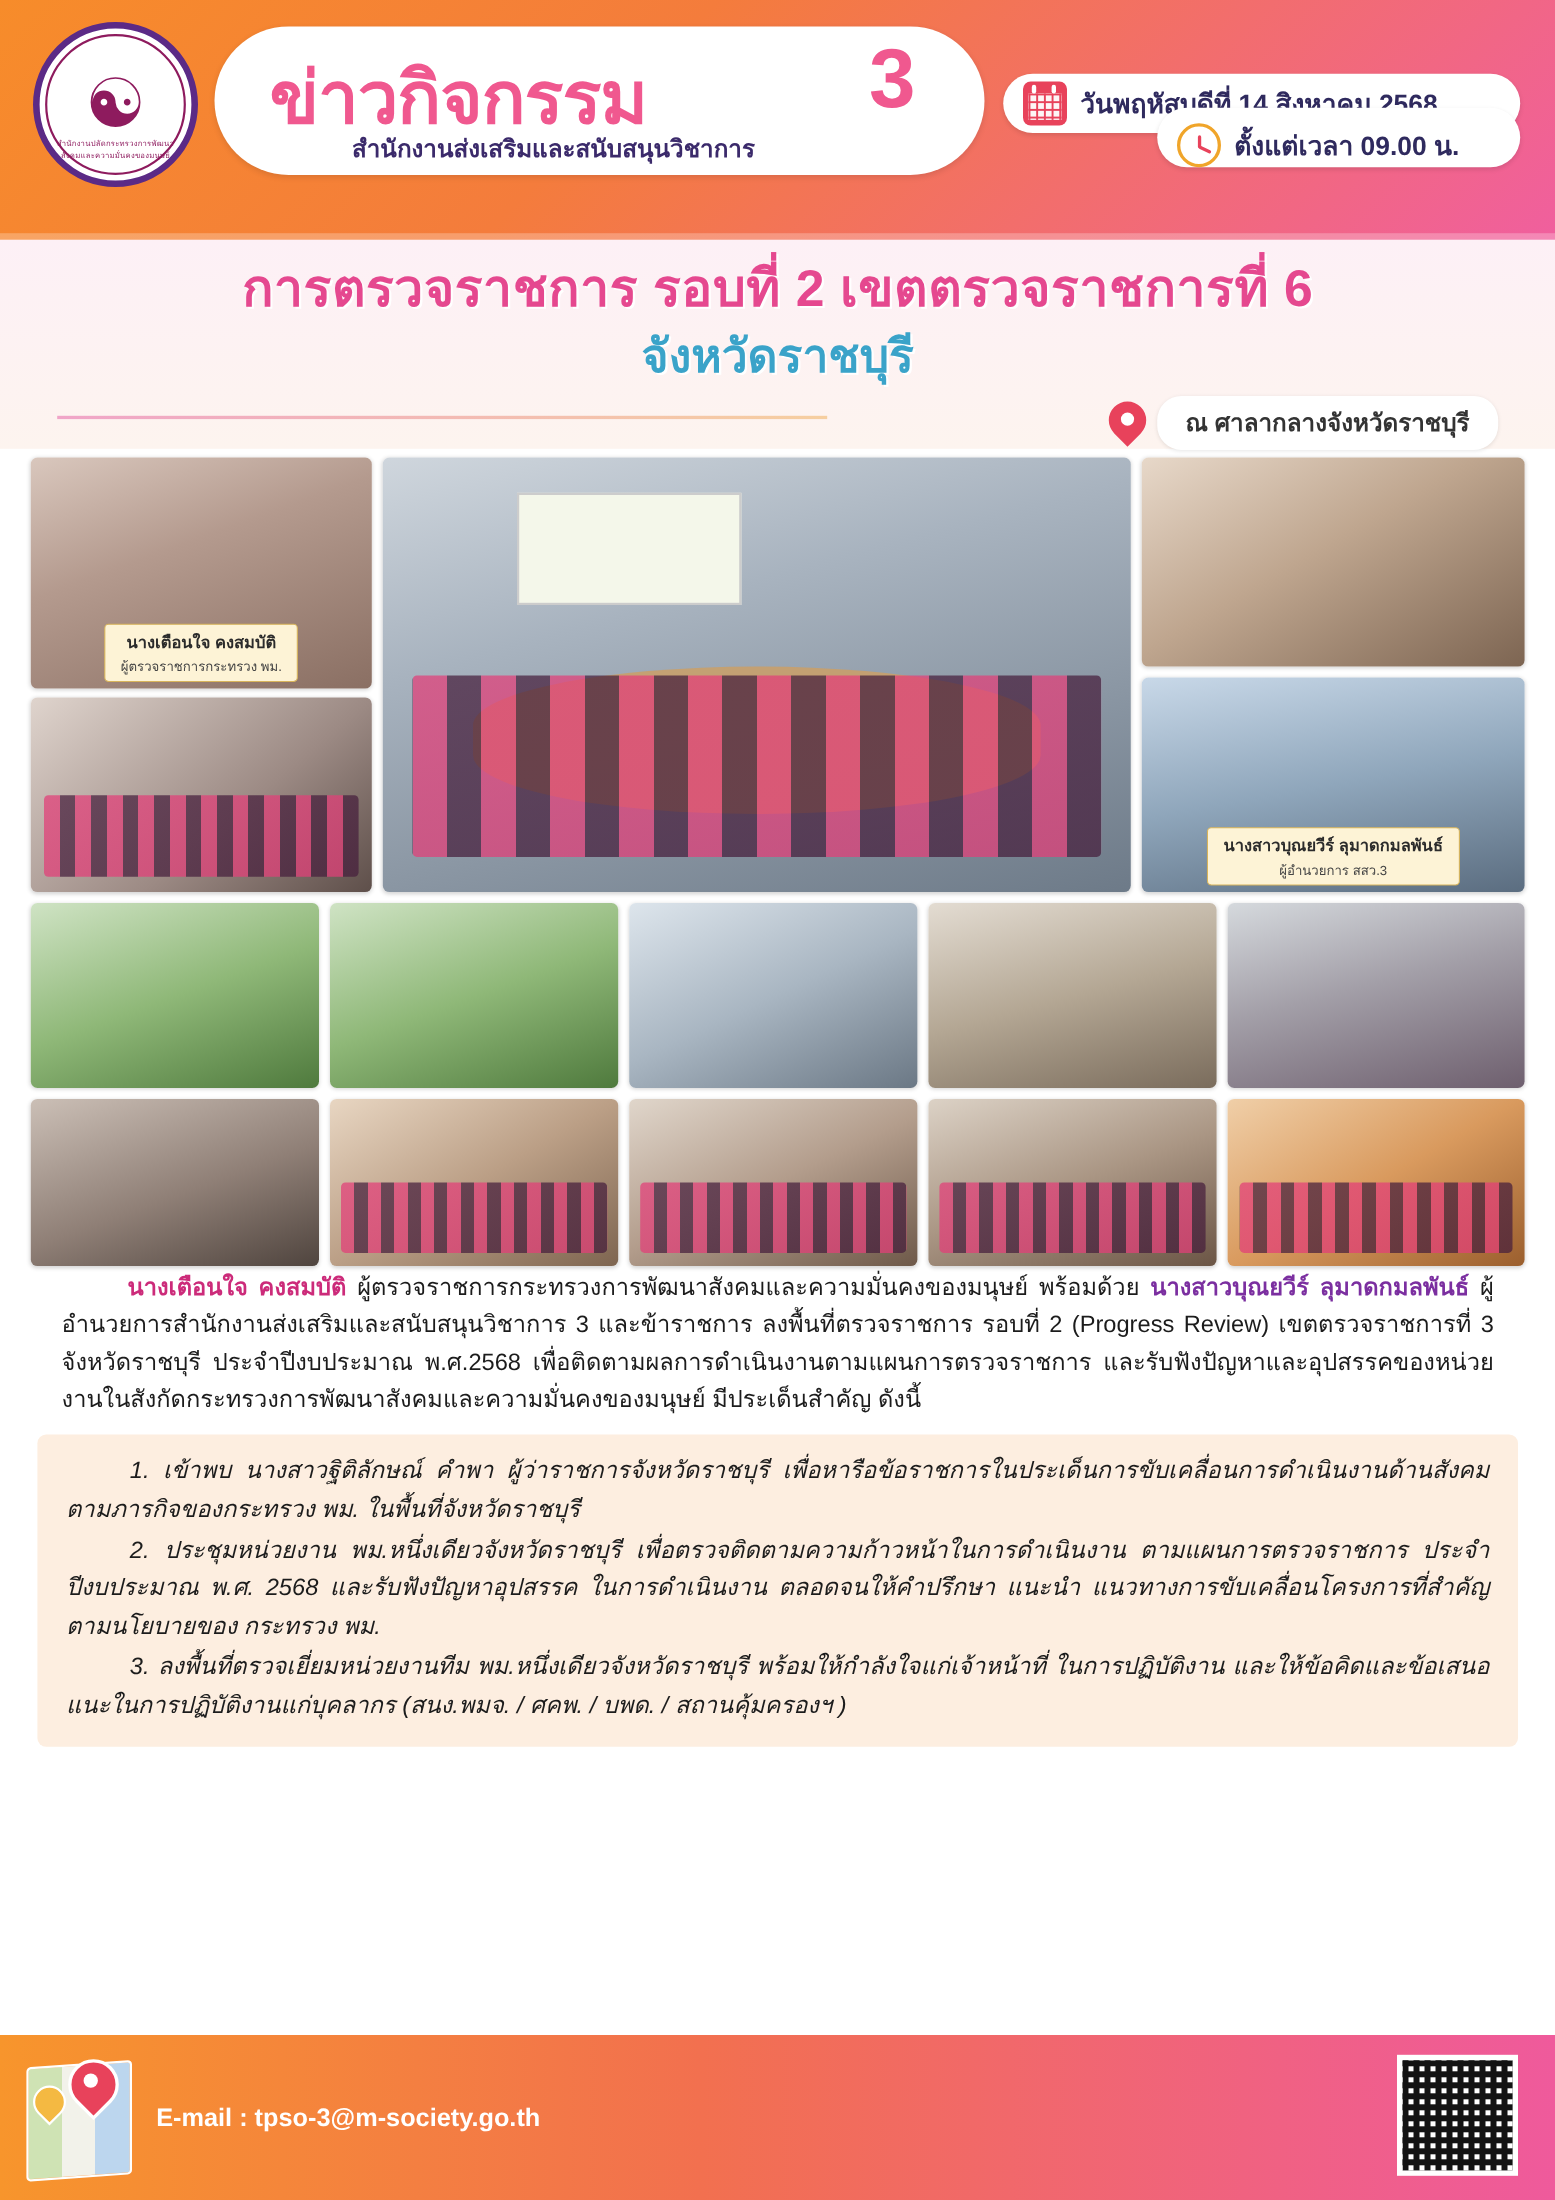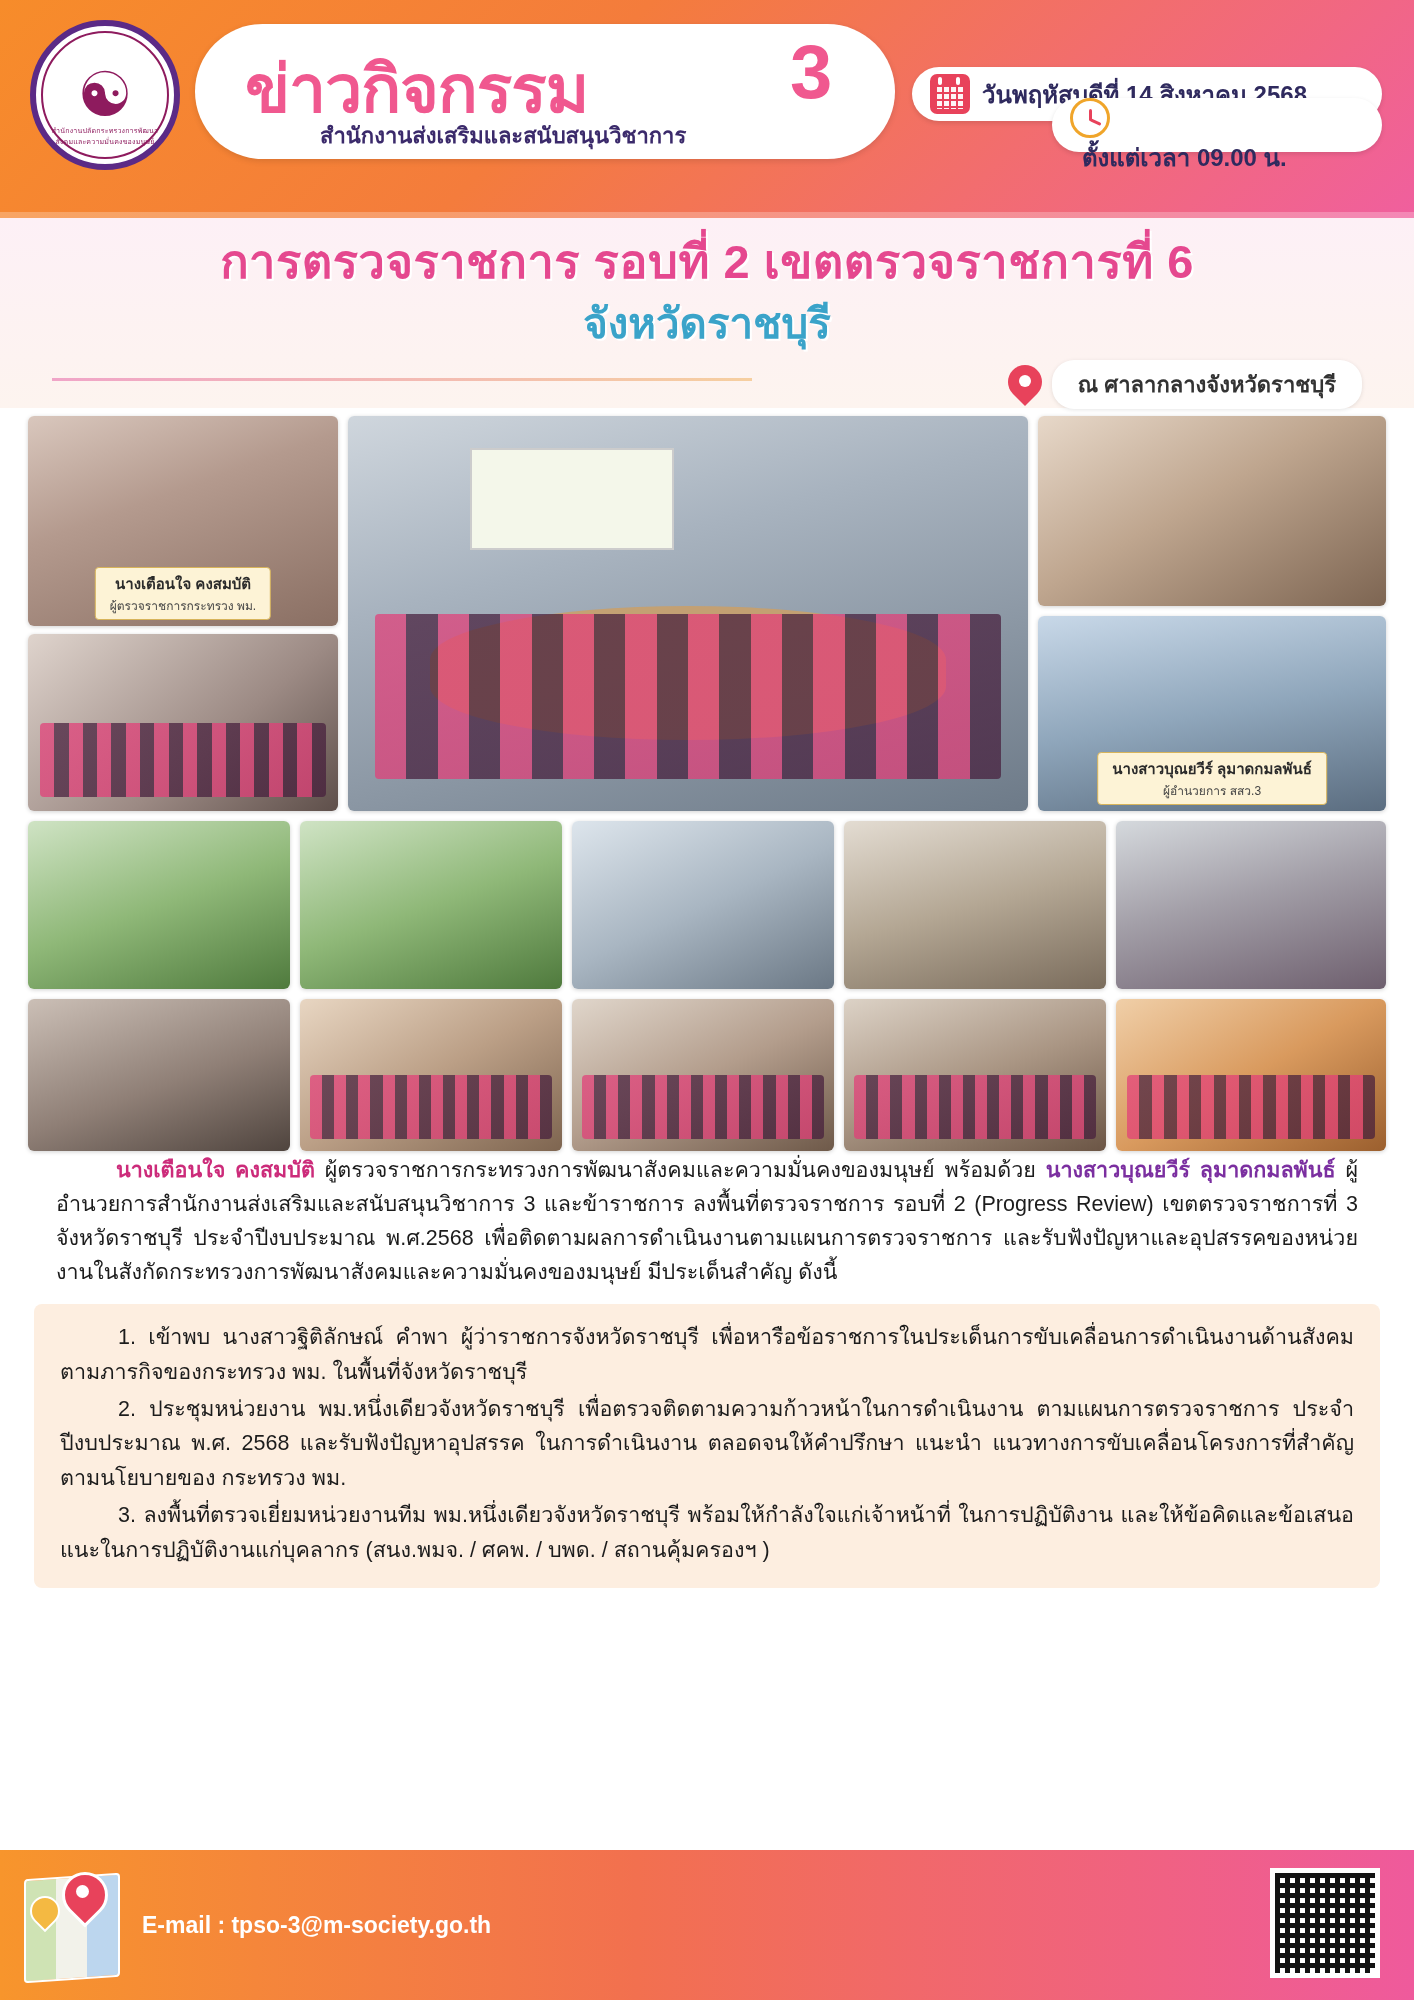--- a/index.html
+++ b/index.html
@@ -77,23 +77,22 @@
     height:54px; min-width:470px;
     background:#ffffff; border-radius:30px;
     display:flex; align-items:center; padding:0 26px 0 18px;
     box-shadow:0 2px 5px rgba(0,0,0,0.12);
     margin-top:39px;
   }
   .pill-time {
     position:absolute; right:32px; top:98px;
     height:54px; min-width:330px;
     background:#ffffff; border-radius:30px;
-    display:flex; align-items:flex-start; padding:0 26px 0 18px;
+    display:flex; align-items:flex-end; padding:0 26px 0 18px;
     box-shadow:0 2px 5px rgba(0,0,0,0.12);
-    flex-direction:column;
   }
   .pill-text { font-size:24px; font-weight:bold; color:#2f2a5e; margin-left:12px; }
 
   .cal-icon {
     width:40px; height:40px; border-radius:7px;
     background:#e8425b; position:relative; flex:0 0 auto;
   }
   .cal-icon::before {
     content:""; position:absolute; left:5px; right:5px; top:11px; bottom:5px;
     background:#fff;
@@ -228,21 +227,21 @@
   .nm2 { color:#7b2fa0; font-weight:bold; }
 
   .notebox {
     position:relative; margin:14px 34px 0 34px;
     background:#fdeee0;
     border-radius:8px;
     padding:16px 26px 18px 26px;
     font-size:21.5px; line-height:1.62; color:#1c1c1c;
     text-align:justify;
   }
-  .notebox p { margin:0 0 2px 0; }
+  .notebox p { margin:0 0 2px 0;font-style:italic; }
   .notebox .tab { display:inline-block; width:58px; }
 
   
   .footer {
     position:absolute; left:0; bottom:0; width:1414px; height:150px;
     background: linear-gradient(90deg, #f7952c 0%, #f2704f 45%, #ef5a9c 100%);
     display:flex; align-items:center;
   }
   .map-icon {
     width:96px; height:110px; margin-left:24px; position:relative; flex:0 0 auto;

